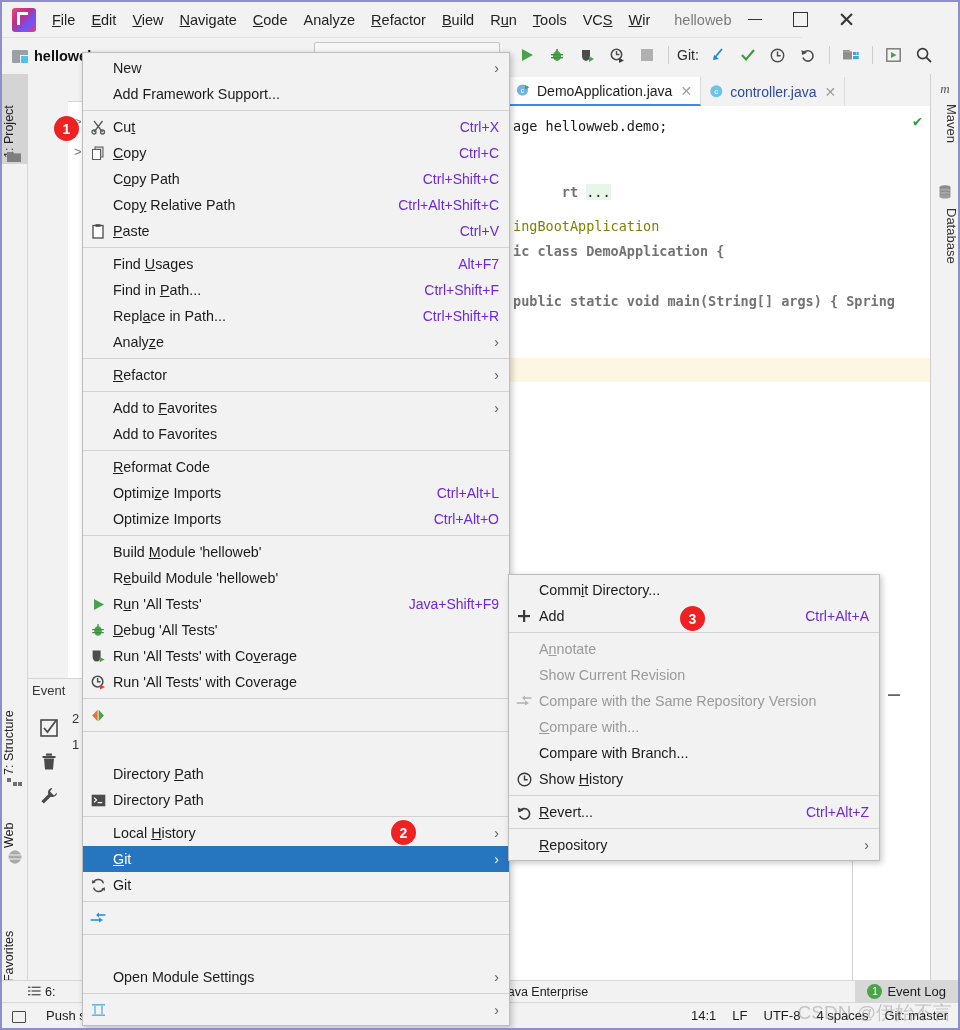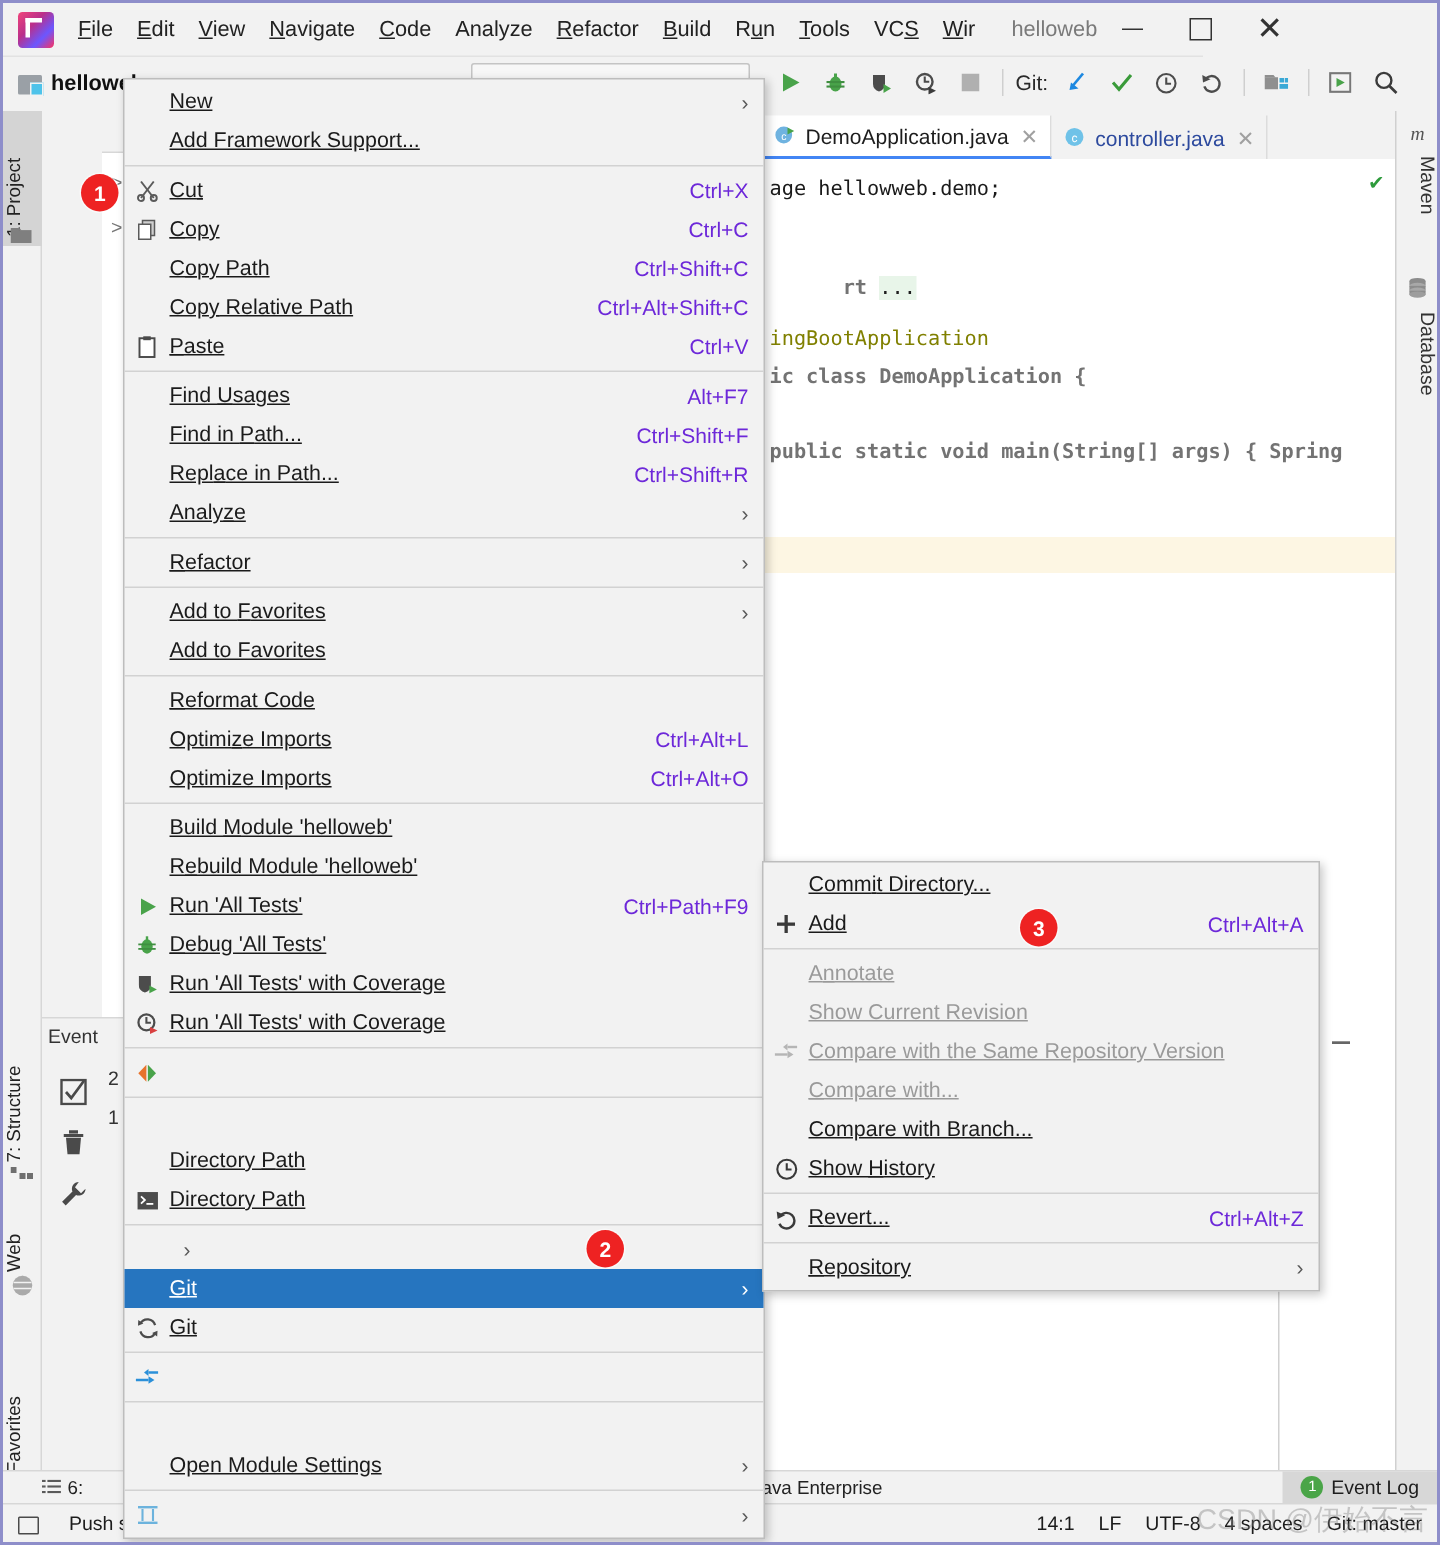--- a/index.html
+++ b/index.html
@@ -175,21 +175,21 @@
     z-index: 50;
   }
   .mi {
     position: relative; display: flex; align-items: center;
     height: 26px; padding: 0 10px 0 0; font-size: 14.3px; color: #1b1b1b;
     white-space: nowrap;
   }
   .mi .ico {
     width: 30px; min-width: 30px; display: flex; align-items: center; justify-content: center;
   }
-  .mi .lbl { flex: 1 1 auto; text-decoration: underline; }
+  .mi .lbl { flex: 1 1 auto; }
   .mi .acc { color: #6d28d9; font-size: 14px; padding-left: 16px; }
   .mi .chev { color: #5a5a5a; font-size: 14px; width: 14px; text-align: right; }
   .mi.sel { background: #2675bf; color: #fff; }
   .mi.sel .lbl, .mi.sel .chev, .mi.sel .acc { color: #fff; }
   .mi.dis, .mi.dis .lbl { color: #9a9a9a; }
   .mi.dis .acc { color: #b3b3b3; }
   .mi u { text-decoration: underline; }
   .msep { height: 1px; background: #d2d2d2; margin: 3px 0; }
 
   
@@ -654,21 +654,21 @@
       <span class="lbl">R<u>e</u>build Module 'helloweb'</span>
       <span class="acc"></span>
     </div>
     <div class="mi">
       <span class="ico">
         <svg width="13" height="13" viewBox="0 0 13 13">
             <polygon points="2,1 12,6.5 2,12" fill="#49a34a"></polygon>
           </svg>
       </span>
       <span class="lbl">R<u>u</u>n 'All Tests'</span>
-      <span class="acc">Ctrl+Path+F9</span>
+      <span class="acc">Java+Shift+F9</span>
     </div>
     <div class="mi">
       <span class="ico">
         <svg width="14" height="14" viewBox="0 0 14 14">
           <ellipse cx="7" cy="8" rx="3.8" ry="4.8" fill="#49a34a"></ellipse>
           <rect x="6.2" y="1.2" width="1.6" height="3" fill="#49a34a"></rect>
           <rect x="1.2" y="6" width="11.6" height="1.2" fill="#3f8f40"></rect>
           <rect x="1.2" y="9" width="11.6" height="1.2" fill="#3f8f40"></rect>
         </svg>
       </span>
@@ -728,20 +728,21 @@
           <rect x="6.6" y="8" width="4.6" height="1.2" fill="#fff"></rect>
         </svg>
       </span>
       <span class="lbl">Directory Path</span>
       <span class="acc"></span>
     </div>
     <div class="msep"></div>
 
     <div class="mi">
       <span class="ico"></span>
+      <span class="lbl">Local <u>H</u>istory</span>
       <span class="chev">›</span>
     </div>
     <div class="mi sel">
       <span class="ico"></span>
       <span class="lbl"><u>G</u>it</span>
       <span class="chev">›</span>
     </div>
     <div class="mi">
       <span class="ico">
         <svg width="15" height="15" viewBox="0 0 15 15">

